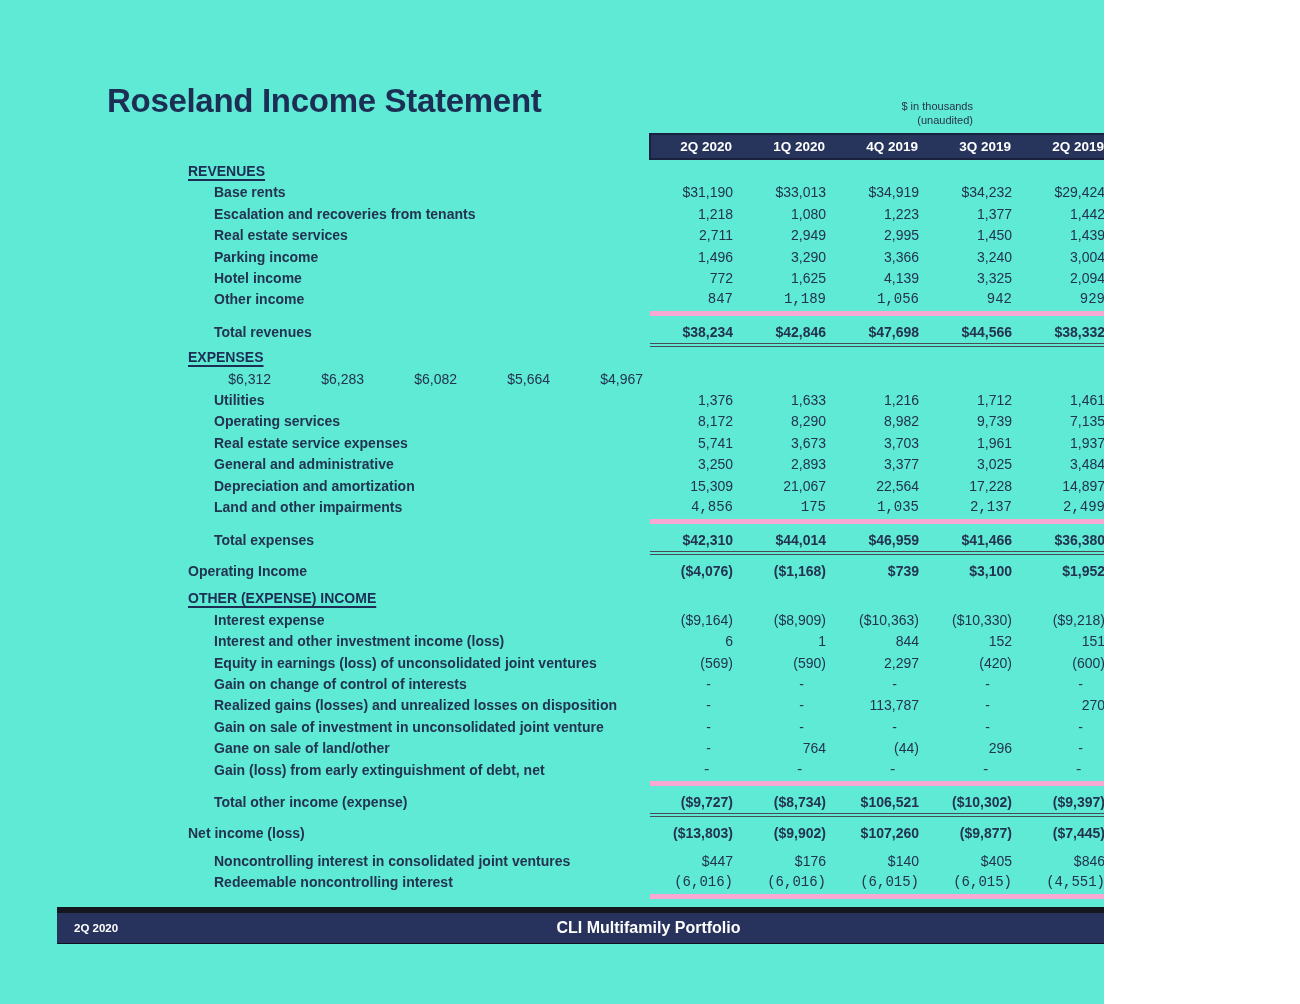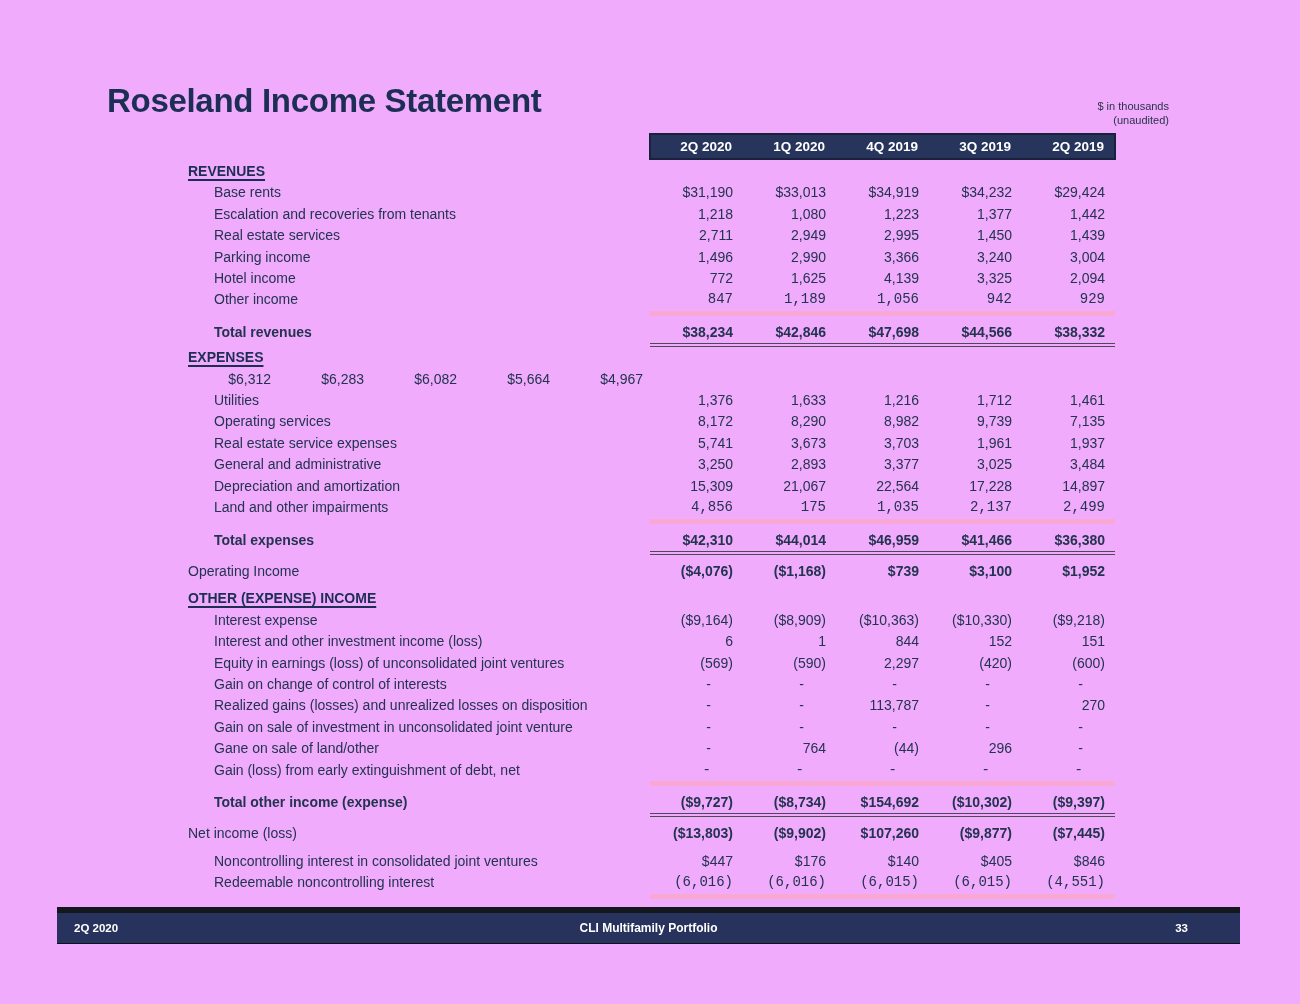--- a/index.html
+++ b/index.html
@@ -1,45 +1,45 @@
 <!DOCTYPE html>
 <html><head>
 <meta charset="utf-8">
 <style>
   html,body{margin:0;padding:0;background:#ffffff;}
-  .slide{position:relative;width:1300px;height:1004px;background:#f0abfc;overflow:hidden;
+  .slide{position:relative;width:1104px;height:1004px;background:#5eead4;overflow:hidden;
          font-family:"Liberation Sans",sans-serif;color:#233350;}
   .title{position:absolute;left:107px;top:82px;margin:0;font-size:33px;font-weight:bold;
          letter-spacing:-0.3px;color:#1c2e54;}
   .note{position:absolute;right:131px;top:99px;text-align:right;font-size:11px;
         line-height:14px;color:#2a3349;}
   .table{position:absolute;left:188px;top:134px;width:927px;font-size:14px;}
   .thead{margin-left:462px;width:465px;height:25px;display:flex;align-items:center;
          background:#27355d;outline:2px solid #19213c;outline-offset:-1px;box-sizing:border-box;}
   .hcell{width:93px;box-sizing:border-box;text-align:right;padding-right:11px;
          color:#ffffff;font-weight:bold;font-size:13.5px;}
   .rows{margin-top:2px;}
   .row{display:flex;line-height:21.4px;}
   .row.gap{margin-top:6px;}
   .label{width:462px;box-sizing:border-box;white-space:nowrap;}
-  .row.item .label{padding-left:26px;}
+  .row.item .label{padding-left:26px;font-weight:bold;}
   .row.total .label{padding-left:26px;font-weight:bold;}
-  .row.grand .label{font-weight:normal;}
+  .row.grand .label{font-weight:bold;}
   .row.section .label{font-weight:bold;text-decoration:underline;
         text-underline-offset:3px;text-decoration-thickness:1.5px;color:#1c2e54;}
   .vcell{width:93px;box-sizing:border-box;text-align:right;padding-right:10px;}
   .row.total .vcell,.row.grand .vcell{font-weight:bold;}
   .row.rule-single .vcell{border-bottom:5px solid #f9a8d4;font-family:Liberation Mono, monospace;}
   .row.rule-double .vcell{border-bottom:4px double #4b4b57;}
   .vcell.dash{padding-right:32px;}
   .footer-shadow{position:absolute;left:57px;width:1183px;top:907px;height:6px;background:#15171f;}
   .footer{position:absolute;left:57px;width:1183px;top:913px;height:30px;background:#27335c;
           display:flex;align-items:center;color:#ffffff;border-bottom:1px solid #10131f;}
   .f-left{padding-left:17px;font-size:11.5px;font-weight:bold;}
-  .f-center{position:absolute;left:0;right:0;text-align:center;font-size:12px;font-weight:bold;}
+  .f-center{position:absolute;left:0;right:0;text-align:center;font-size:16px;font-weight:bold;}
   .f-page{margin-left:auto;padding-right:52px;font-size:11.5px;font-weight:bold;}
 </style>
 </head>
 <body>
 
 <div class="slide">
 
   <h1 class="title">Roseland Income Statement</h1>
 
   <div class="note">
@@ -84,21 +84,21 @@
           <div class="label">Real estate services</div>
           <div class="vcell">2,711</div>
           <div class="vcell">2,949</div>
           <div class="vcell">2,995</div>
           <div class="vcell">1,450</div>
           <div class="vcell">1,439</div>
         </div>
         <div class="row item">
           <div class="label">Parking income</div>
           <div class="vcell">1,496</div>
-          <div class="vcell">2,990</div>
+          <div class="vcell">3,290</div>
           <div class="vcell">3,366</div>
           <div class="vcell">3,240</div>
           <div class="vcell">3,004</div>
         </div>
         <div class="row item">
           <div class="label">Hotel income</div>
           <div class="vcell">772</div>
           <div class="vcell">1,625</div>
           <div class="vcell">4,139</div>
           <div class="vcell">3,325</div>
@@ -268,21 +268,21 @@
           <div class="vcell dash">-</div>
           <div class="vcell dash">-</div>
           <div class="vcell dash">-</div>
           <div class="vcell dash">-</div>
           <div class="vcell dash">-</div>
         </div>
         <div class="row total gap rule-double">
           <div class="label">Total other income (expense)</div>
           <div class="vcell">($9,727)</div>
           <div class="vcell">($8,734)</div>
-          <div class="vcell">$154,692</div>
+          <div class="vcell">$106,521</div>
           <div class="vcell">($10,302)</div>
           <div class="vcell">($9,397)</div>
         </div>
         <div class="row grand gap">
           <div class="label">Net income (loss)</div>
           <div class="vcell">($13,803)</div>
           <div class="vcell">($9,902)</div>
           <div class="vcell">$107,260</div>
           <div class="vcell">($9,877)</div>
           <div class="vcell">($7,445)</div>

